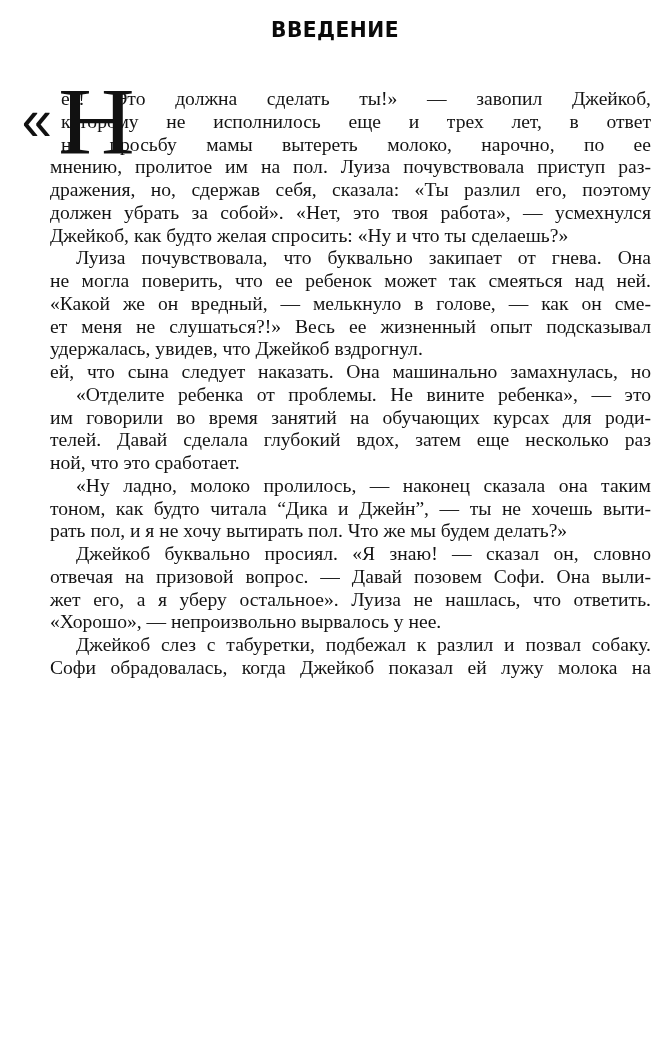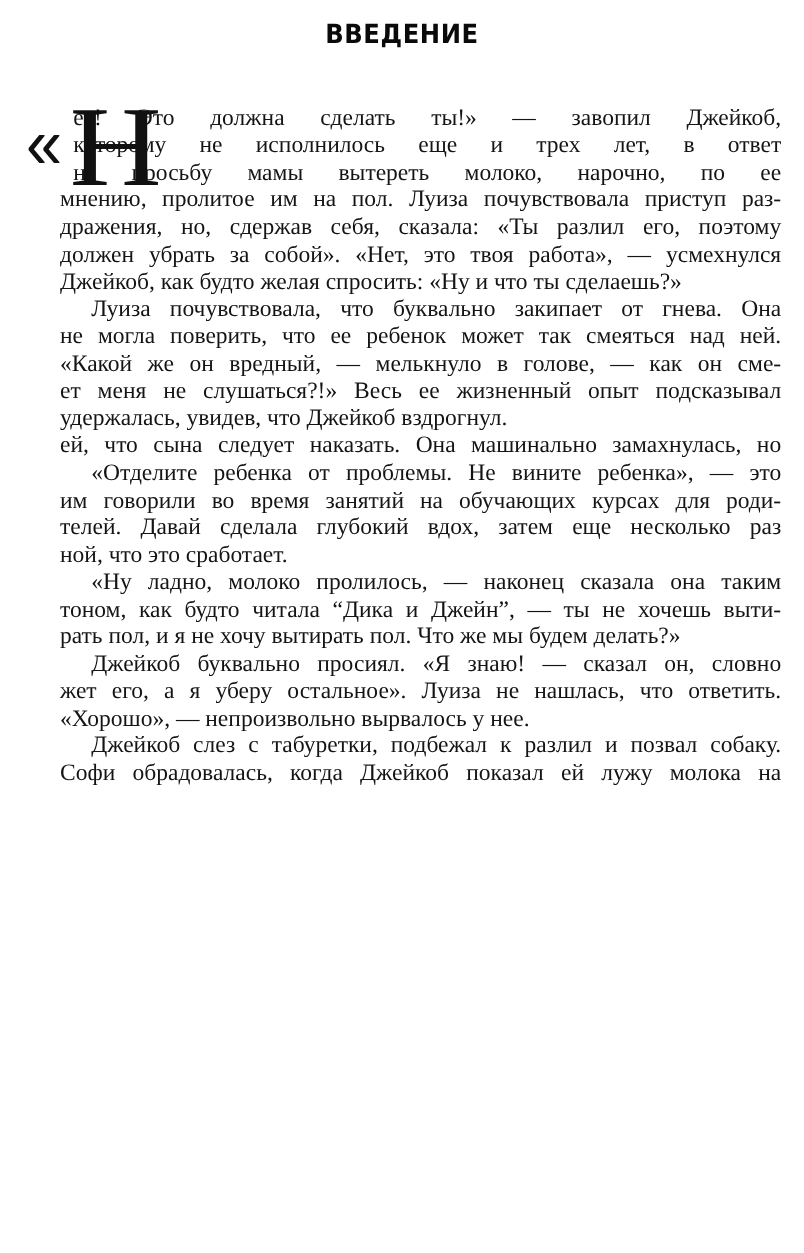--- a/index.html
+++ b/index.html
@@ -54,17 +54,18 @@
   <span class="line last">удержалась, увидев, что Джейкоб вздрогнул.</span>
   <span class="line">ей, что сына следует наказать. Она машинально замахнулась, но</span>
   <span class="line indent">«Отделите ребенка от проблемы. Не вините ребенка», — это</span>
   <span class="line">им говорили во время занятий на обучающих курсах для роди-</span>
   <span class="line">телей. Давай сделала глубокий вдох, затем еще несколько раз</span>
   <span class="line last">ной, что это сработает.</span>
   <span class="line indent">«Ну ладно, молоко пролилось, — наконец сказала она таким</span>
   <span class="line">тоном, как будто читала “Дика и Джейн”, — ты не хочешь выти-</span>
   <span class="line last">рать пол, и я не хочу вытирать пол. Что же мы будем делать?»</span>
   <span class="line indent">Джейкоб буквально просиял. «Я знаю! — сказал он, словно</span>
+  <span class="line">отвечая на призовой вопрос. — Давай позовем Софи. Она выли-</span>
   <span class="line">жет его, а я уберу остальное». Луиза не нашлась, что ответить.</span>
   <span class="line last">«Хорошо», — непроизвольно вырвалось у нее.</span>
   <span class="line indent">Джейкоб слез с табуретки, подбежал к разлил и позвал собаку.</span>
   <span class="line">Софи обрадовалась, когда Джейкоб показал ей лужу молока на</span>
 </div>
 
 </body></html>

